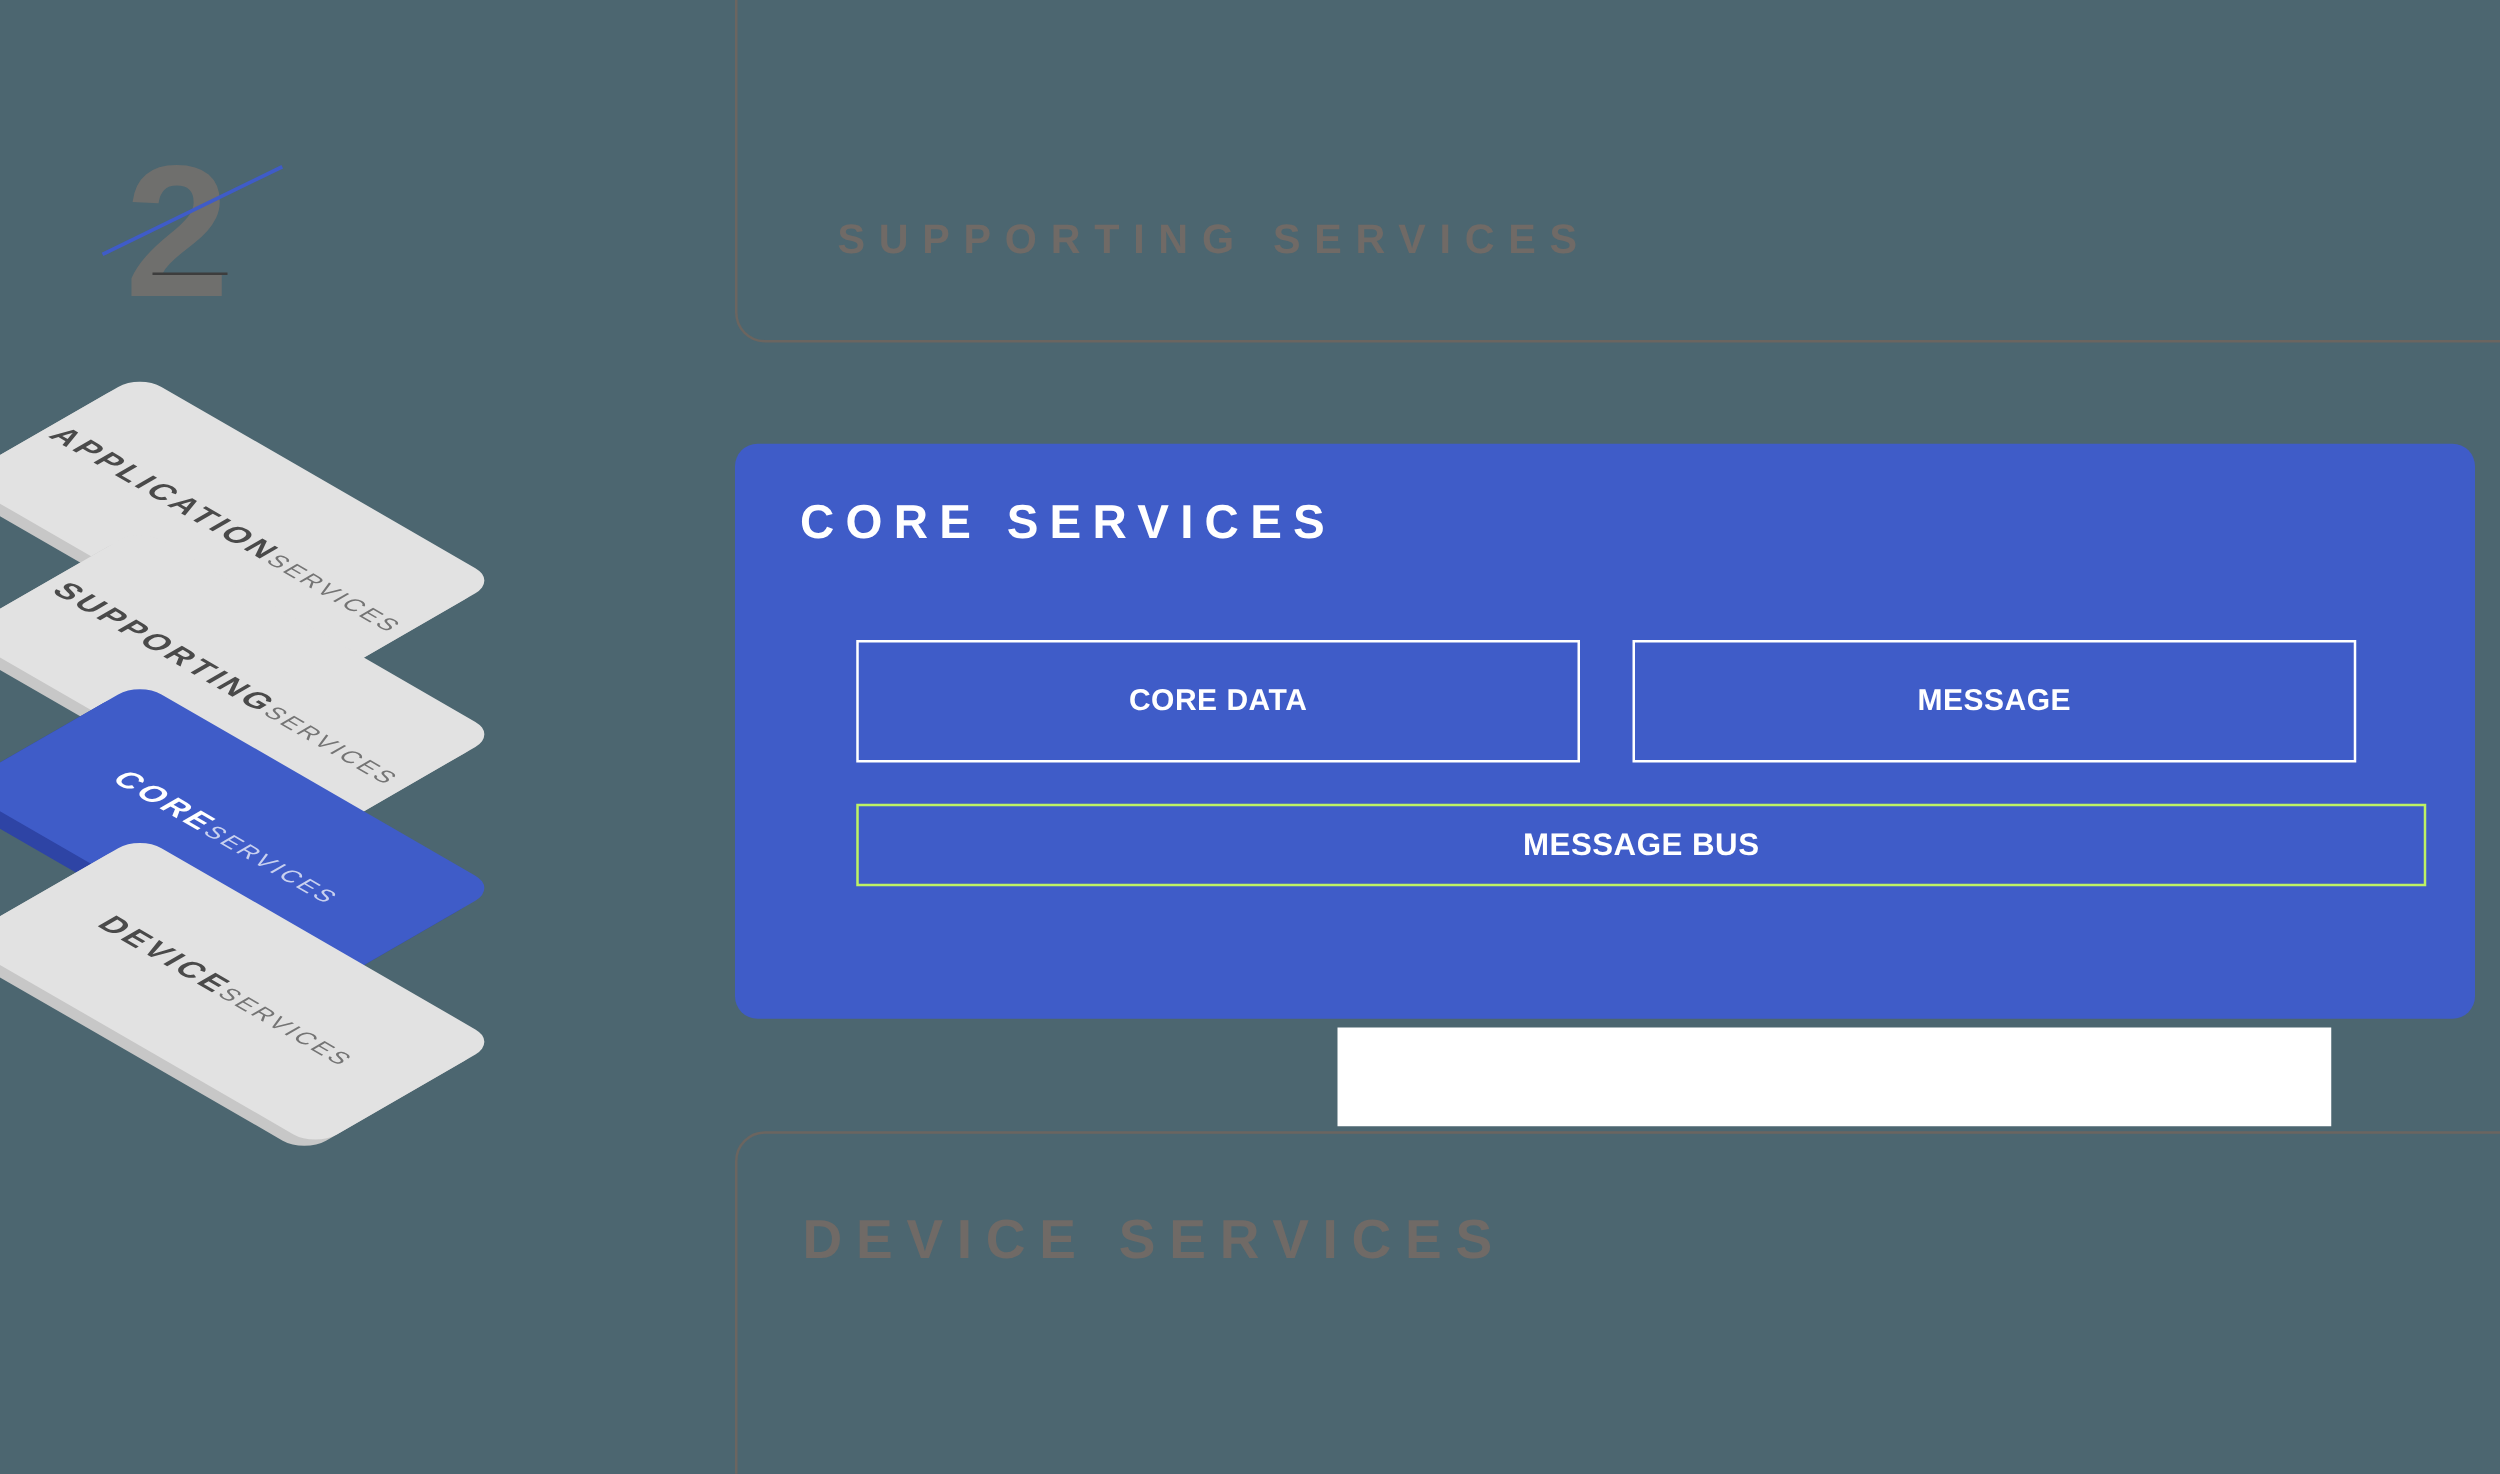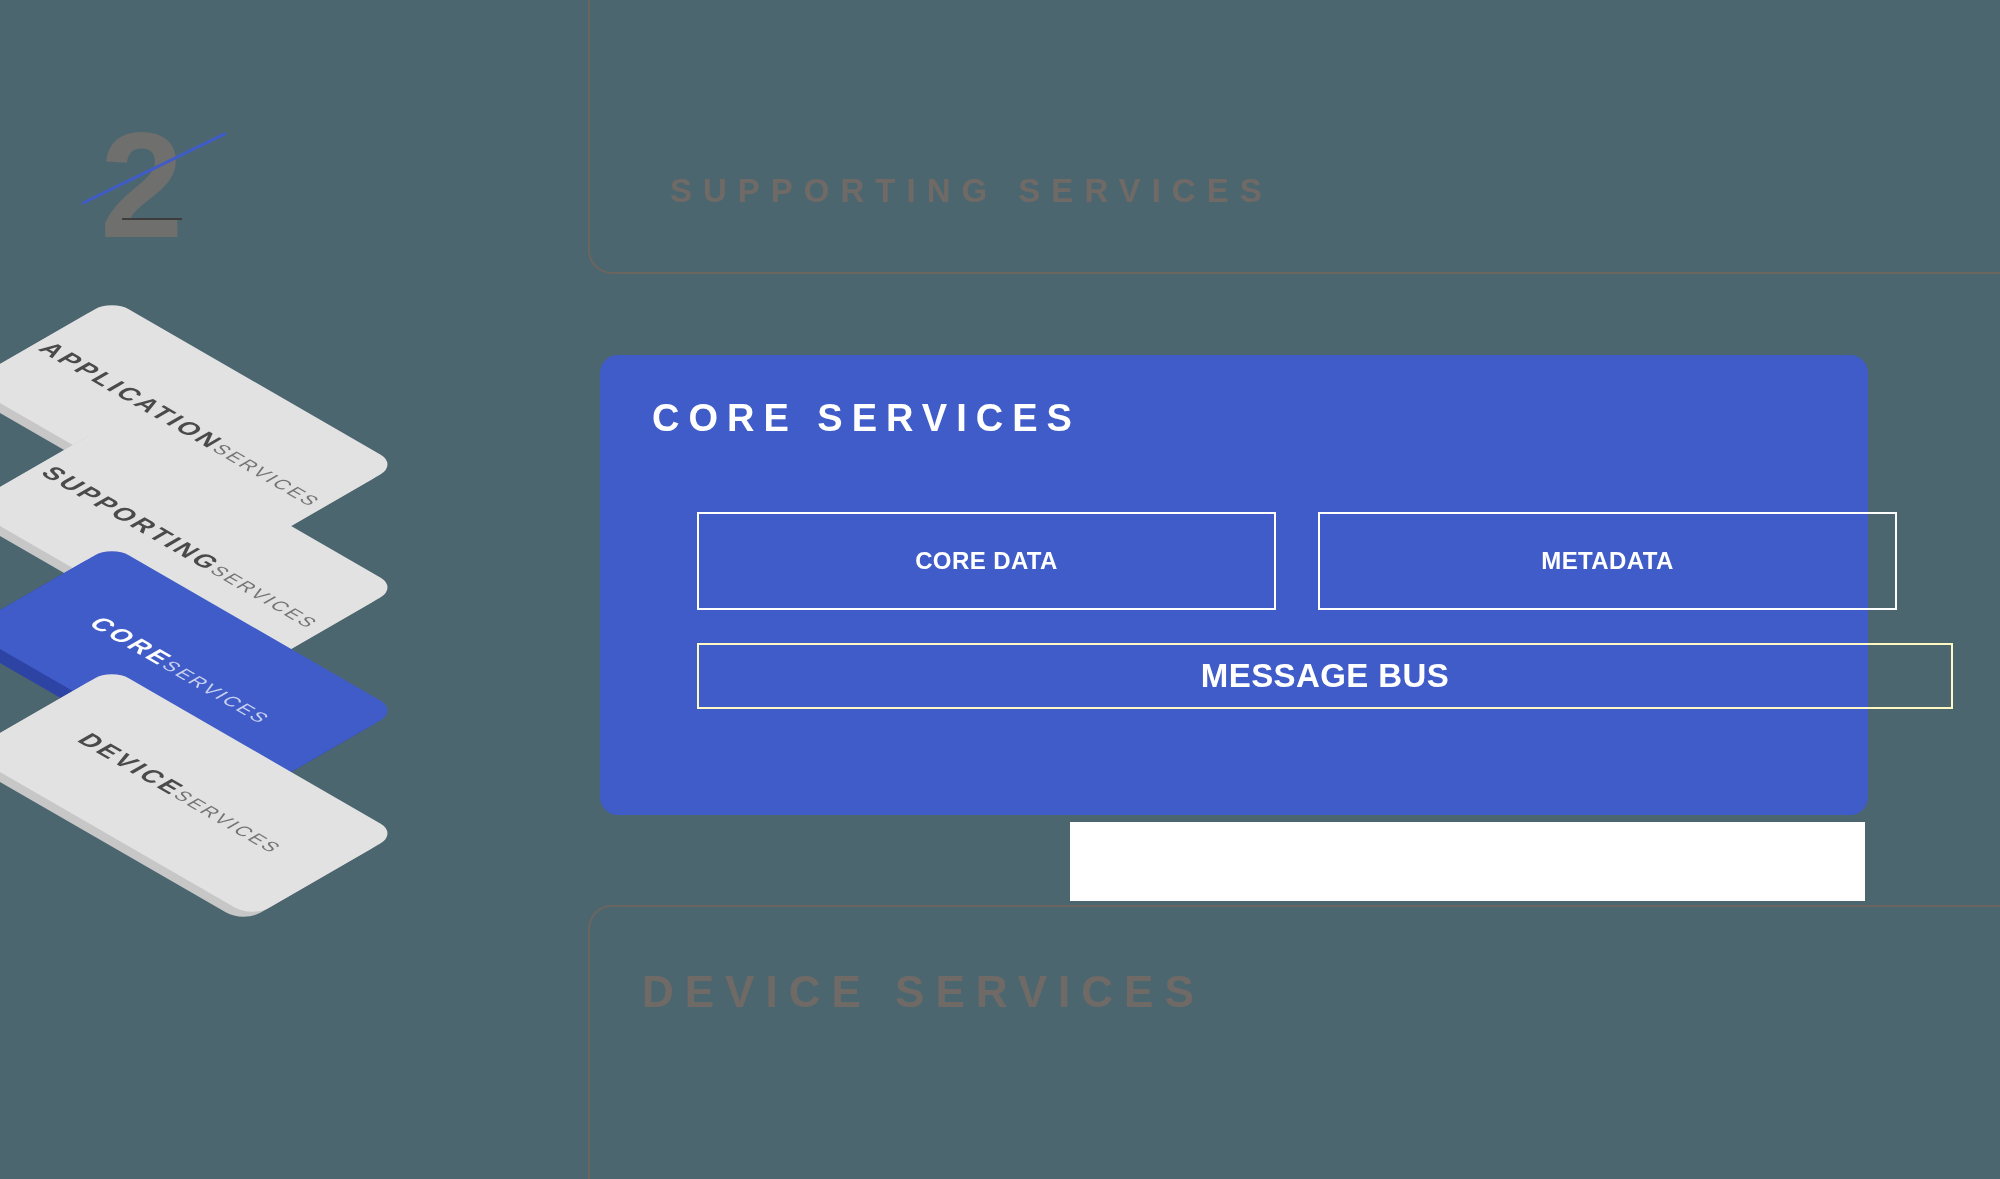--- a/index.html
+++ b/index.html
@@ -149,23 +149,23 @@
     left: 1070px;
     top: 822px;
     width: 795px;
     height: 79px;
     background: #ffffff;
   }
 
   
   #core-panel {
     position: absolute;
-    left: 600px;
+    left: 588px;
     top: 355px;
-    width: 1268px;
+    width: 1392px;
     height: 460px;
     background: #3f5cc8;
     border-radius: 18px;
     box-sizing: border-box;
   }
   #core-title {
     position: absolute;
     left: 52px;
     top: 42px;
     font-size: 38px;
@@ -196,27 +196,27 @@
     letter-spacing: 0.4px;
     line-height: 1.18;
     white-space: pre-line;
   }
   #message-bus {
     position: absolute;
     left: 97px;
     top: 288px;
     width: 1256px;
     height: 66px;
-    border: 2px solid #fef9c3;
+    border: 2px solid #bef264;
     box-sizing: border-box;
     display: flex;
     align-items: center;
     justify-content: center;
     color: #ffffff;
-    font-size: 33px;
+    font-size: 25px;
     font-weight: bold;
     letter-spacing: 0.4px;
   }
 </style>
 </head>
 <body>
 
 <div id="supporting-container">
   <div id="supporting-title">SUPPORTING SERVICES</div>
 </div>
@@ -269,17 +269,17 @@
       </div>
     </div>
   </div>
 </div>
 
 <div id="core-panel">
   <div id="core-title">CORE SERVICES</div>
 
   <div id="core-boxes-row">
     <div class="core-box">CORE DATA</div>
-    <div class="core-box">METADATA</div>
+    <div class="core-box">MESSAGE</div>
   </div>
 
   <div id="message-bus">MESSAGE BUS</div>
 </div>
 
 </body></html>

